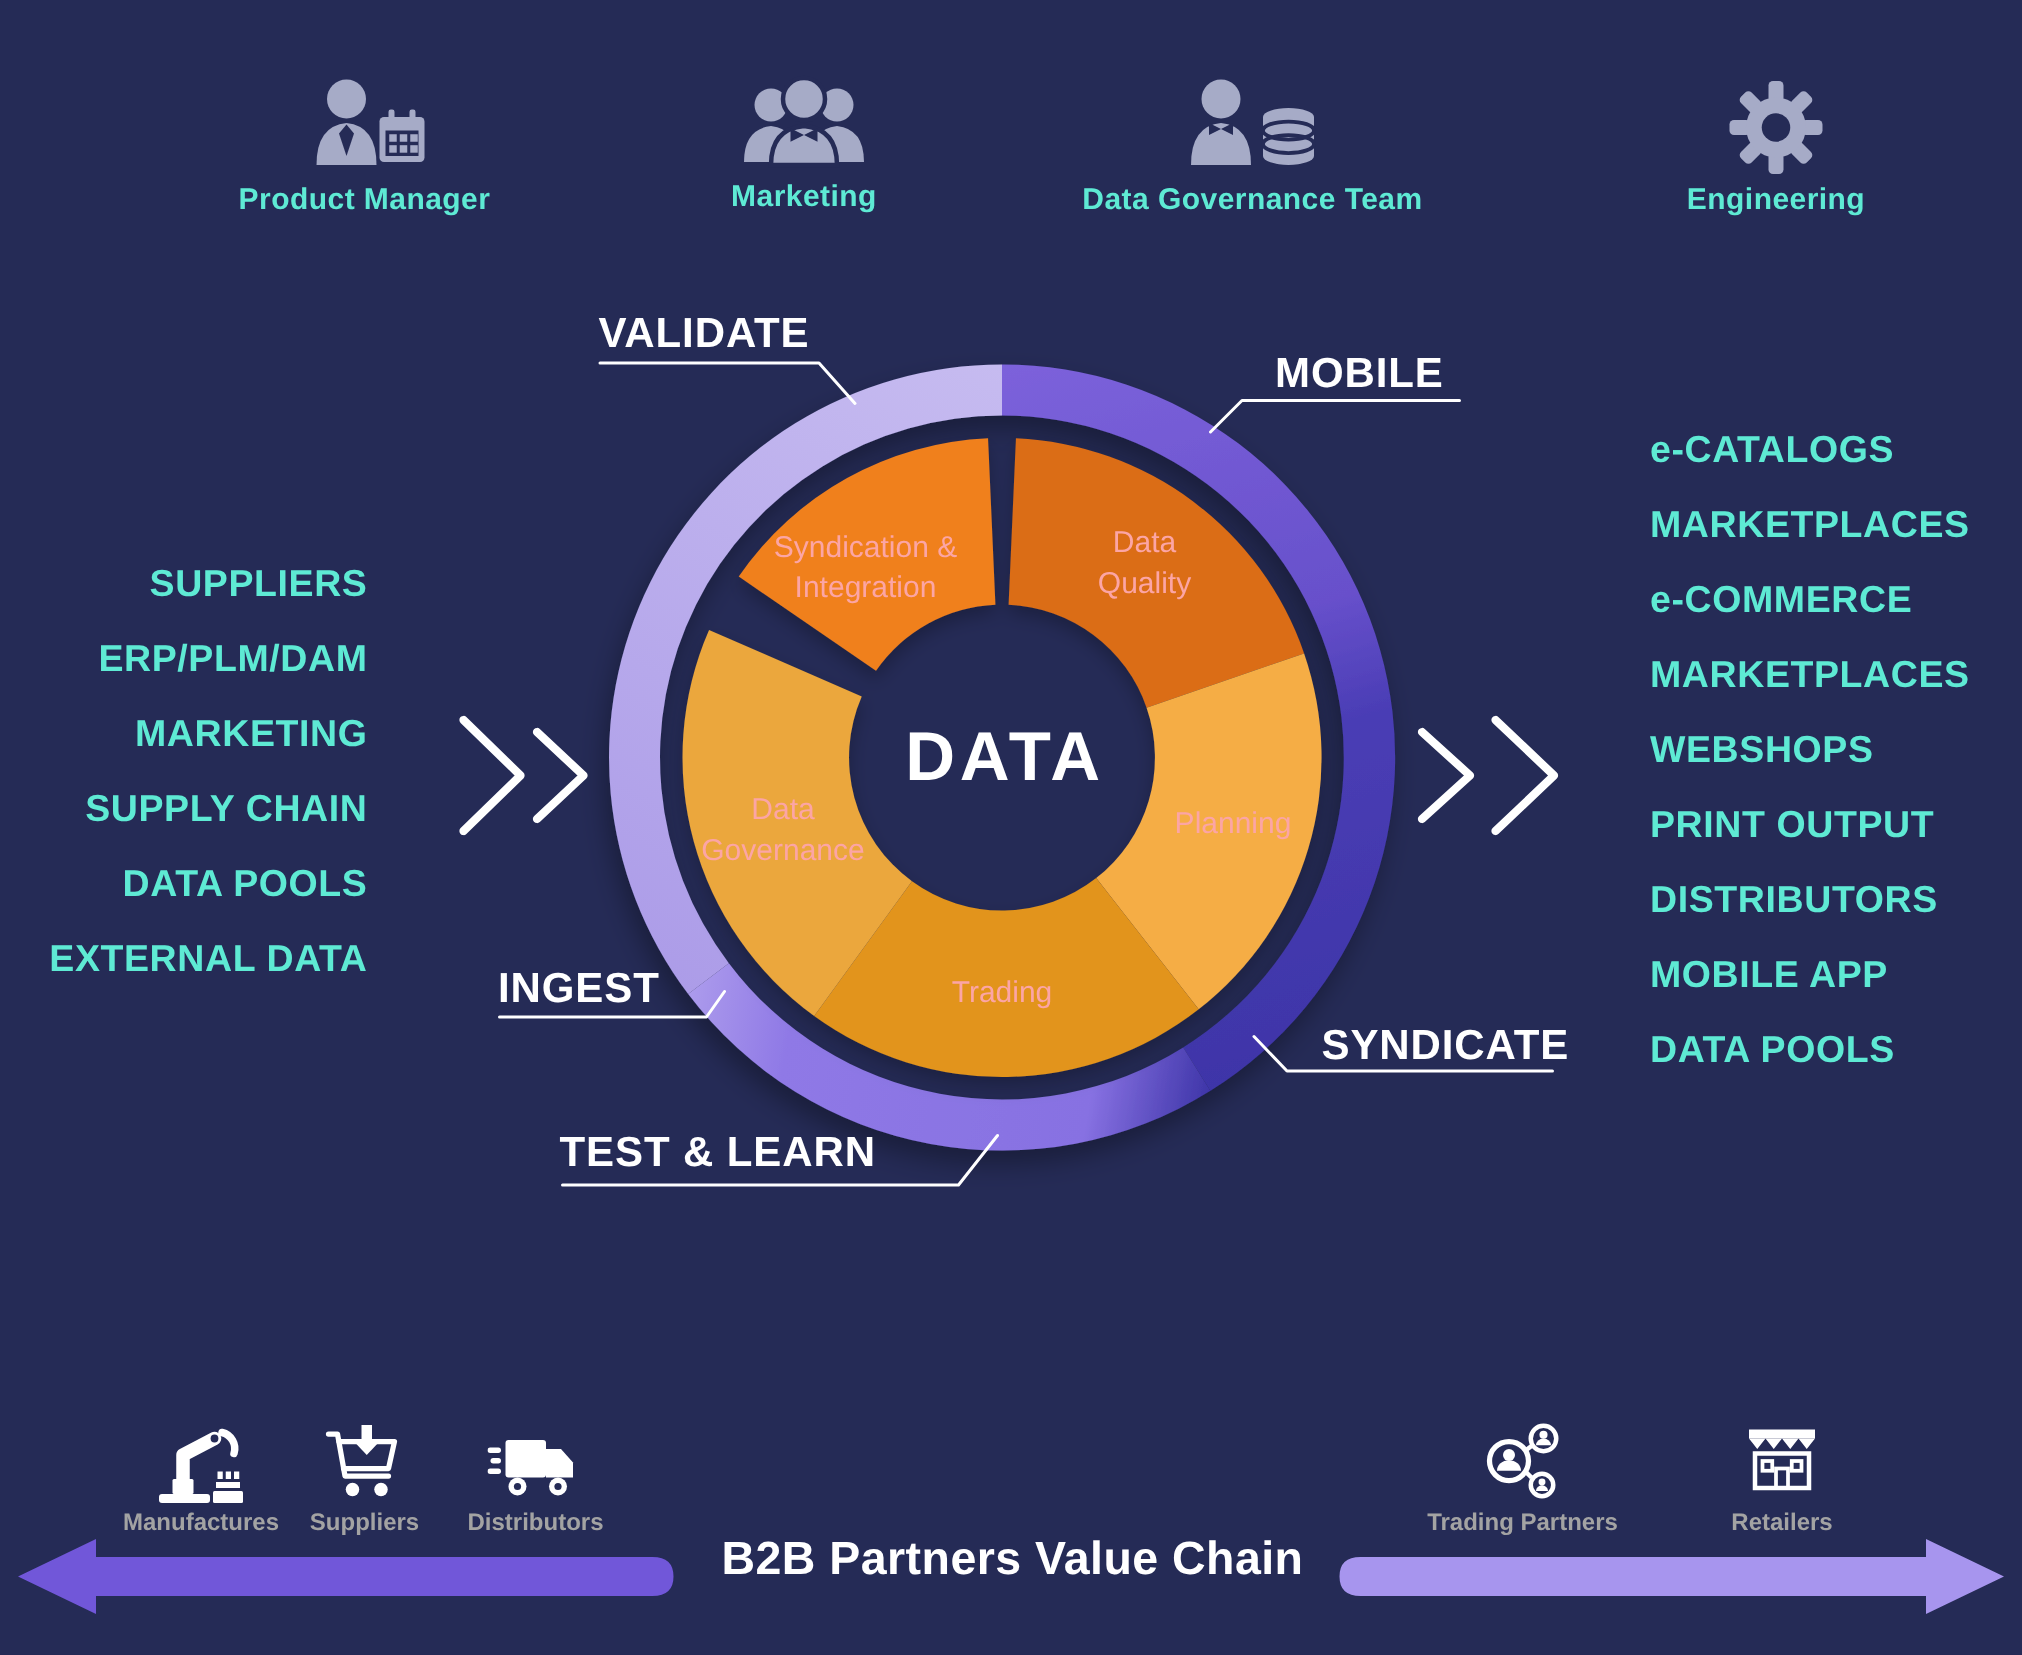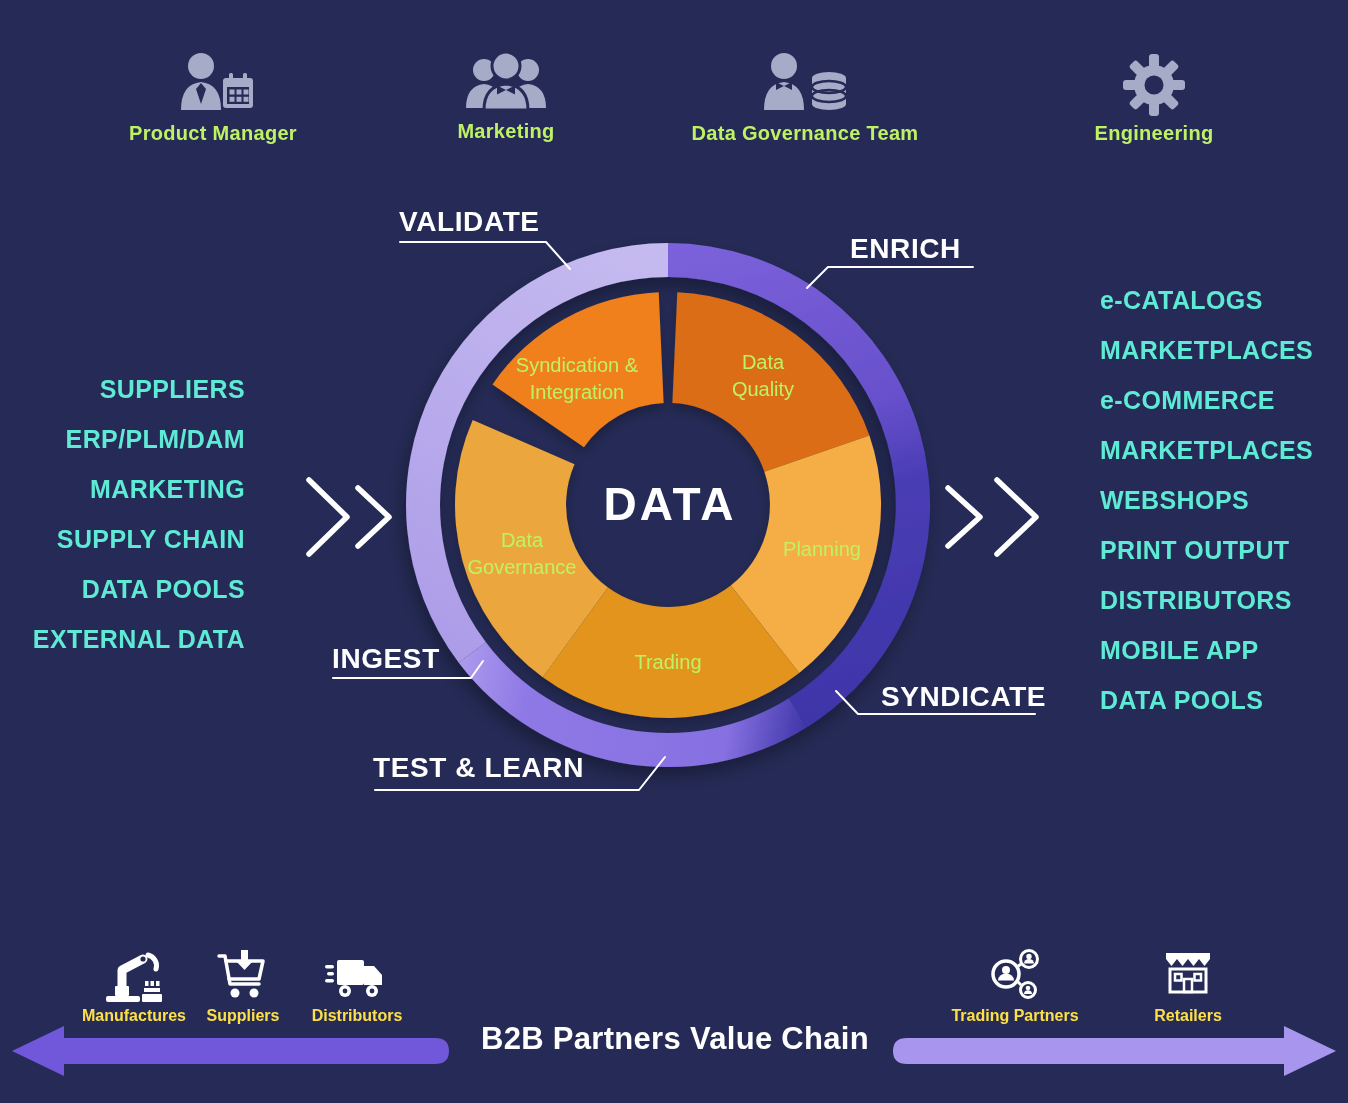--- a/index.html
+++ b/index.html
@@ -1,38 +1,38 @@
 <!DOCTYPE html>
 <html><head>
 <meta charset="utf-8">
 <style>
   html,body{margin:0;padding:0;background:#252B56;}
   .stage{position:relative;width:1348px;height:1103px;background:#252B56;overflow:hidden;
          font-family:"Liberation Sans", sans-serif;}
   .abs{position:absolute;}
   svg{display:block;}
   
-  .persona{position:absolute;text-align:center;color:#bef264;}
+  .persona{position:absolute;text-align:center;color:#5eead4;margin-left:30px;}
   .persona .plabel{font-size:20px;font-weight:700;margin-top:4px;letter-spacing:.3px;}
   
   .side-list{position:absolute;}
   .side-list .li{height:50px;display:flex;align-items:center;color:#5eead4;
                  font-size:25px;font-weight:700;letter-spacing:.4px;white-space:nowrap;}
   .left-align .li{justify-content:flex-start;}
   .right-align .li{justify-content:flex-end;}
   
   .phase{position:absolute;color:#fff;font-size:28px;font-weight:700;letter-spacing:.6px;
          line-height:32px;white-space:nowrap;}
   
-  .slice-label{position:absolute;color:#bef264;font-size:20px;line-height:27px;text-align:center;
+  .slice-label{position:absolute;color:#fca5a5;font-size:20px;line-height:27px;text-align:center;
                white-space:pre-line;}
   .center-label{position:absolute;color:#fff;font-size:46px;font-weight:700;letter-spacing:3px;
                 text-align:center;}
   
-  .entity{position:absolute;text-align:center;color:#fde047;}
+  .entity{position:absolute;text-align:center;color:#a3a3a3;}
   .entity .elabel{font-size:16px;font-weight:600;margin-top:3px;white-space:nowrap;}
   .vc-title{position:absolute;color:#fff;font-size:31px;font-weight:700;text-align:center;
             letter-spacing:.3px;}
 </style>
 </head>
 <body>
 
 <div class="stage">
 
   <svg class="abs" style="left:0;top:0" width="1348" height="1103" viewBox="0 0 1348 1103">
@@ -187,21 +187,21 @@
     <div class="li">e-COMMERCE</div>
     <div class="li">MARKETPLACES</div>
     <div class="li">WEBSHOPS</div>
     <div class="li">PRINT OUTPUT</div>
     <div class="li">DISTRIBUTORS</div>
     <div class="li">MOBILE APP</div>
     <div class="li">DATA POOLS</div>
   </div>
 
   <div class="phase" style="left:399px;top:206px;">VALIDATE</div>
-  <div class="phase" style="left:850px;top:233px;">ENRICH</div>
+  <div class="phase" style="left:850px;top:233px;">MOBILE</div>
   <div class="phase" style="left:332px;top:643px;">INGEST</div>
   <div class="phase" style="left:881px;top:681px;">SYNDICATE</div>
   <div class="phase" style="left:373px;top:752px;">TEST &amp; LEARN</div>
 
   <div class="slice-label" style="left:467px;top:352px;width:220px;">Syndication &amp;
 Integration</div>
   <div class="slice-label" style="left:693px;top:349px;width:140px;">Data
 Quality</div>
   <div class="slice-label" style="left:752px;top:536px;width:140px;">Planning</div>
   <div class="slice-label" style="left:598px;top:649px;width:140px;">Trading</div>

